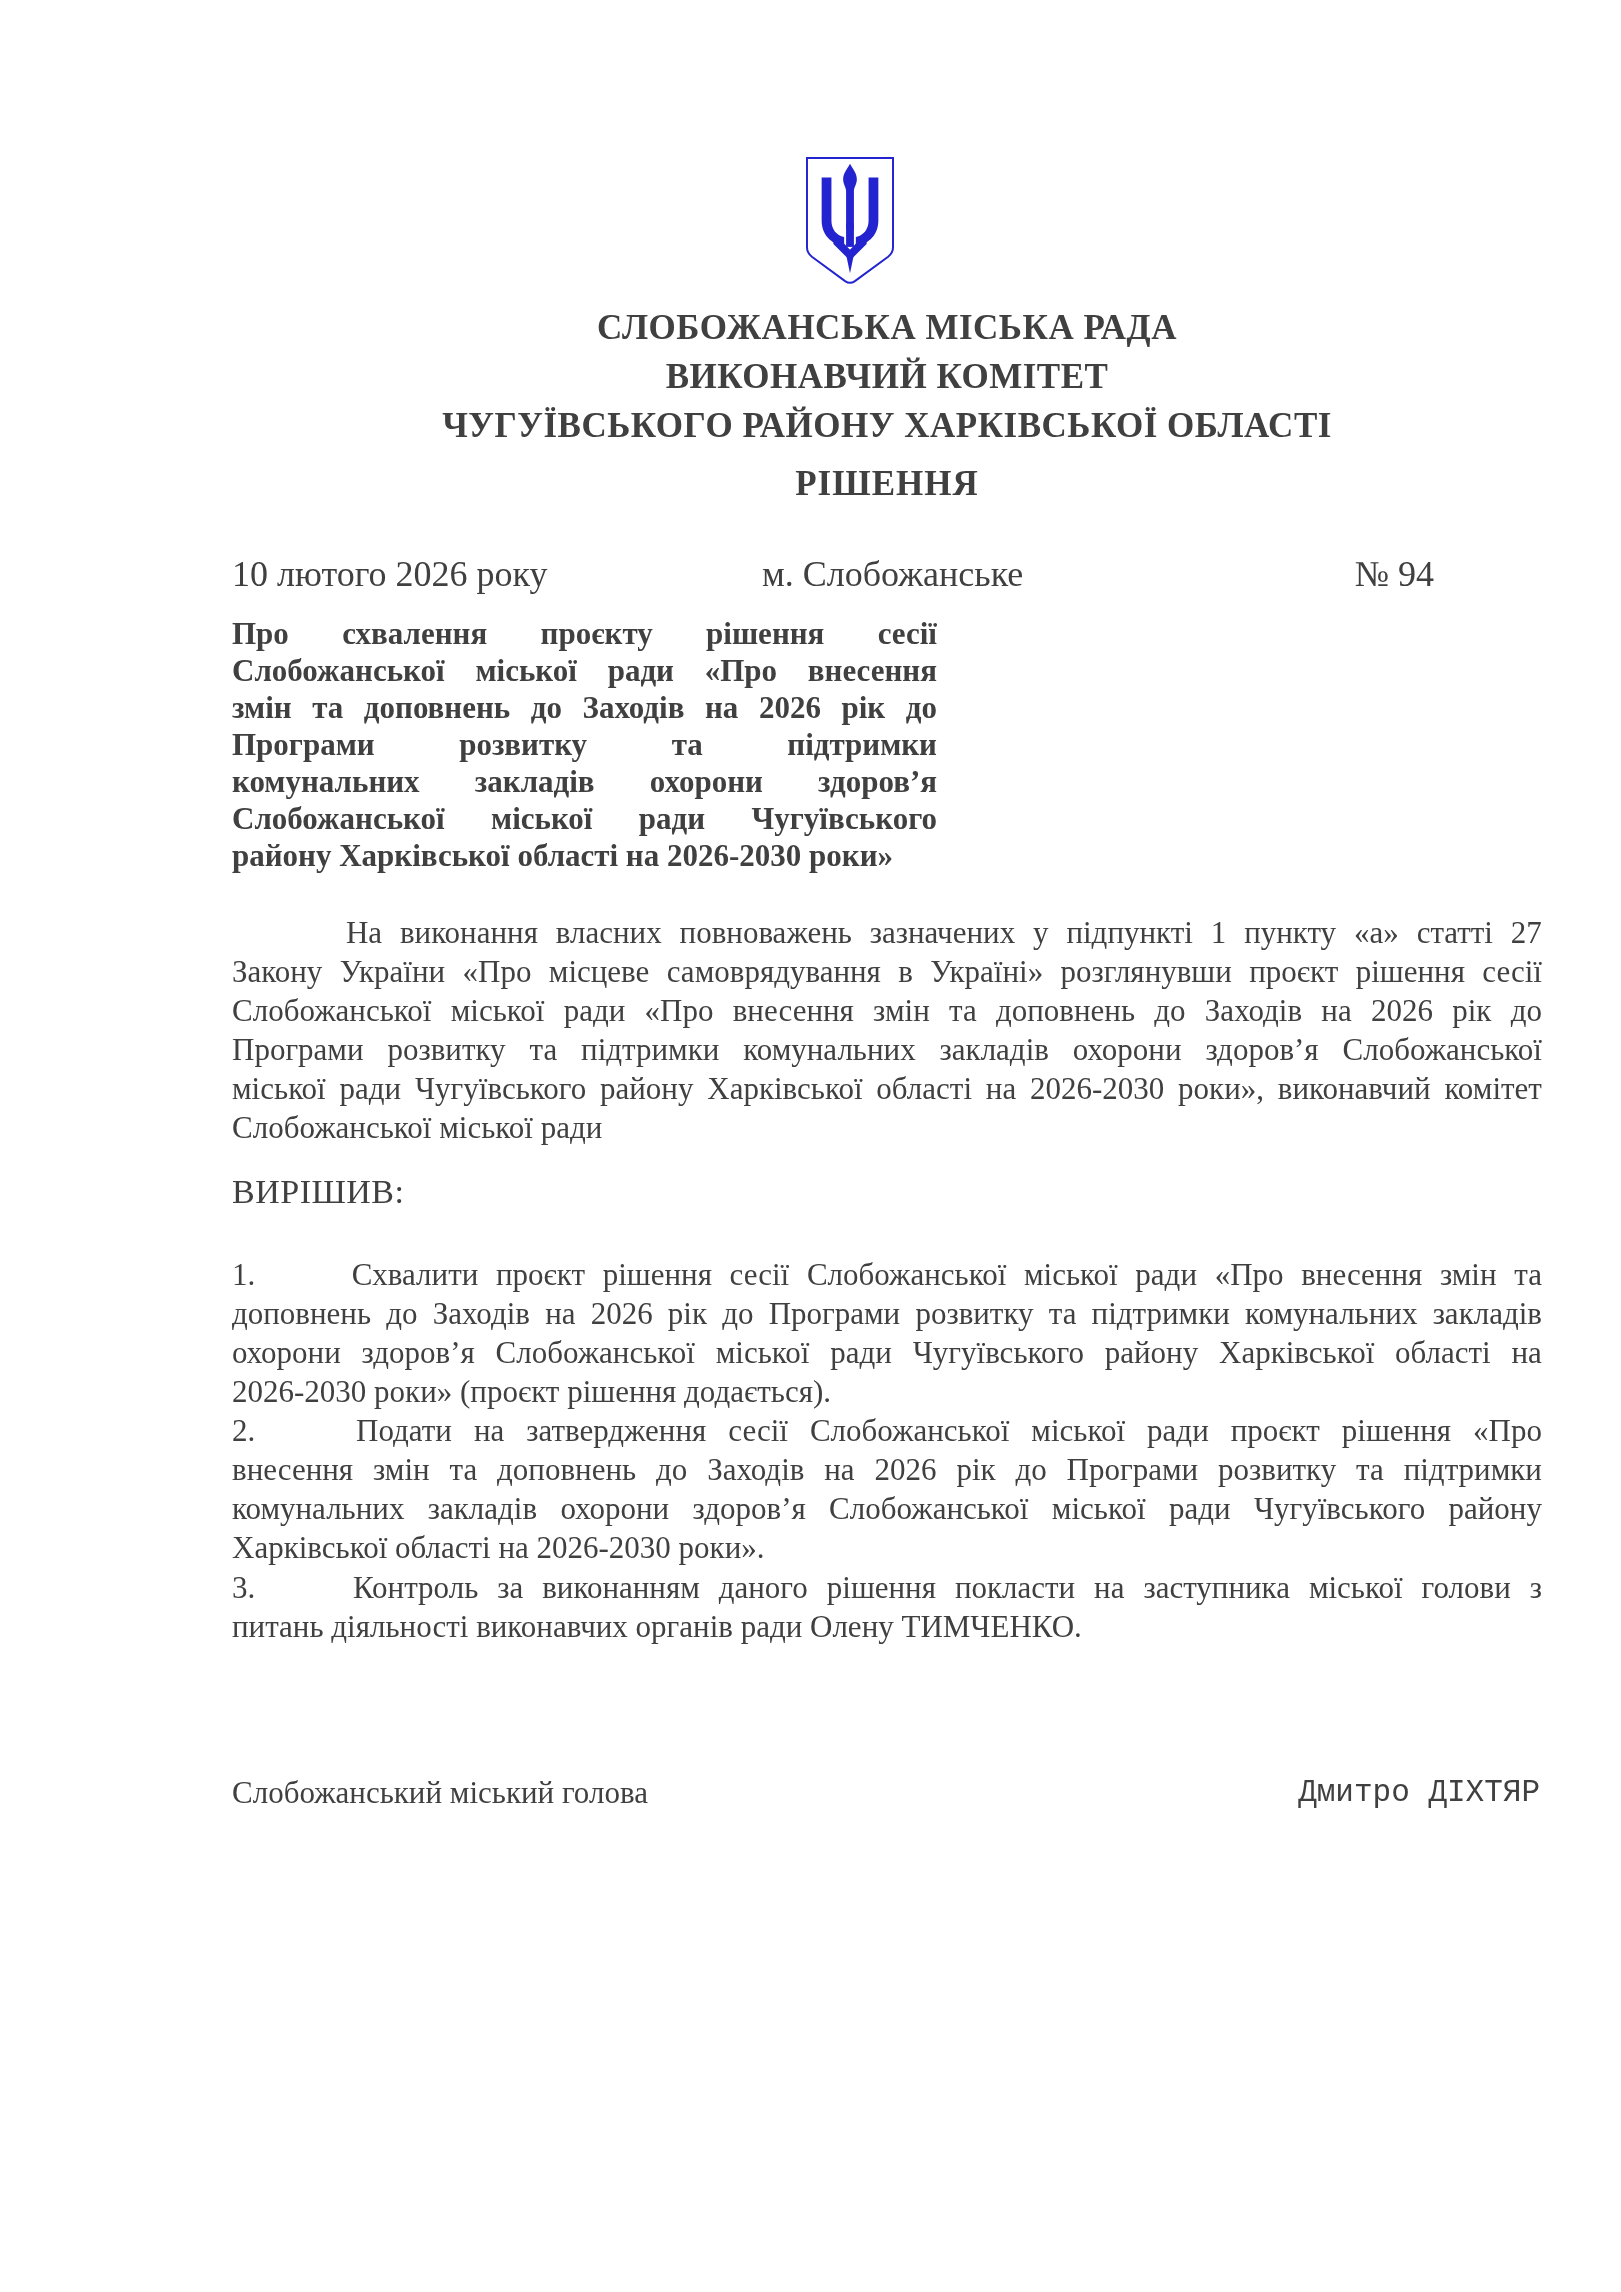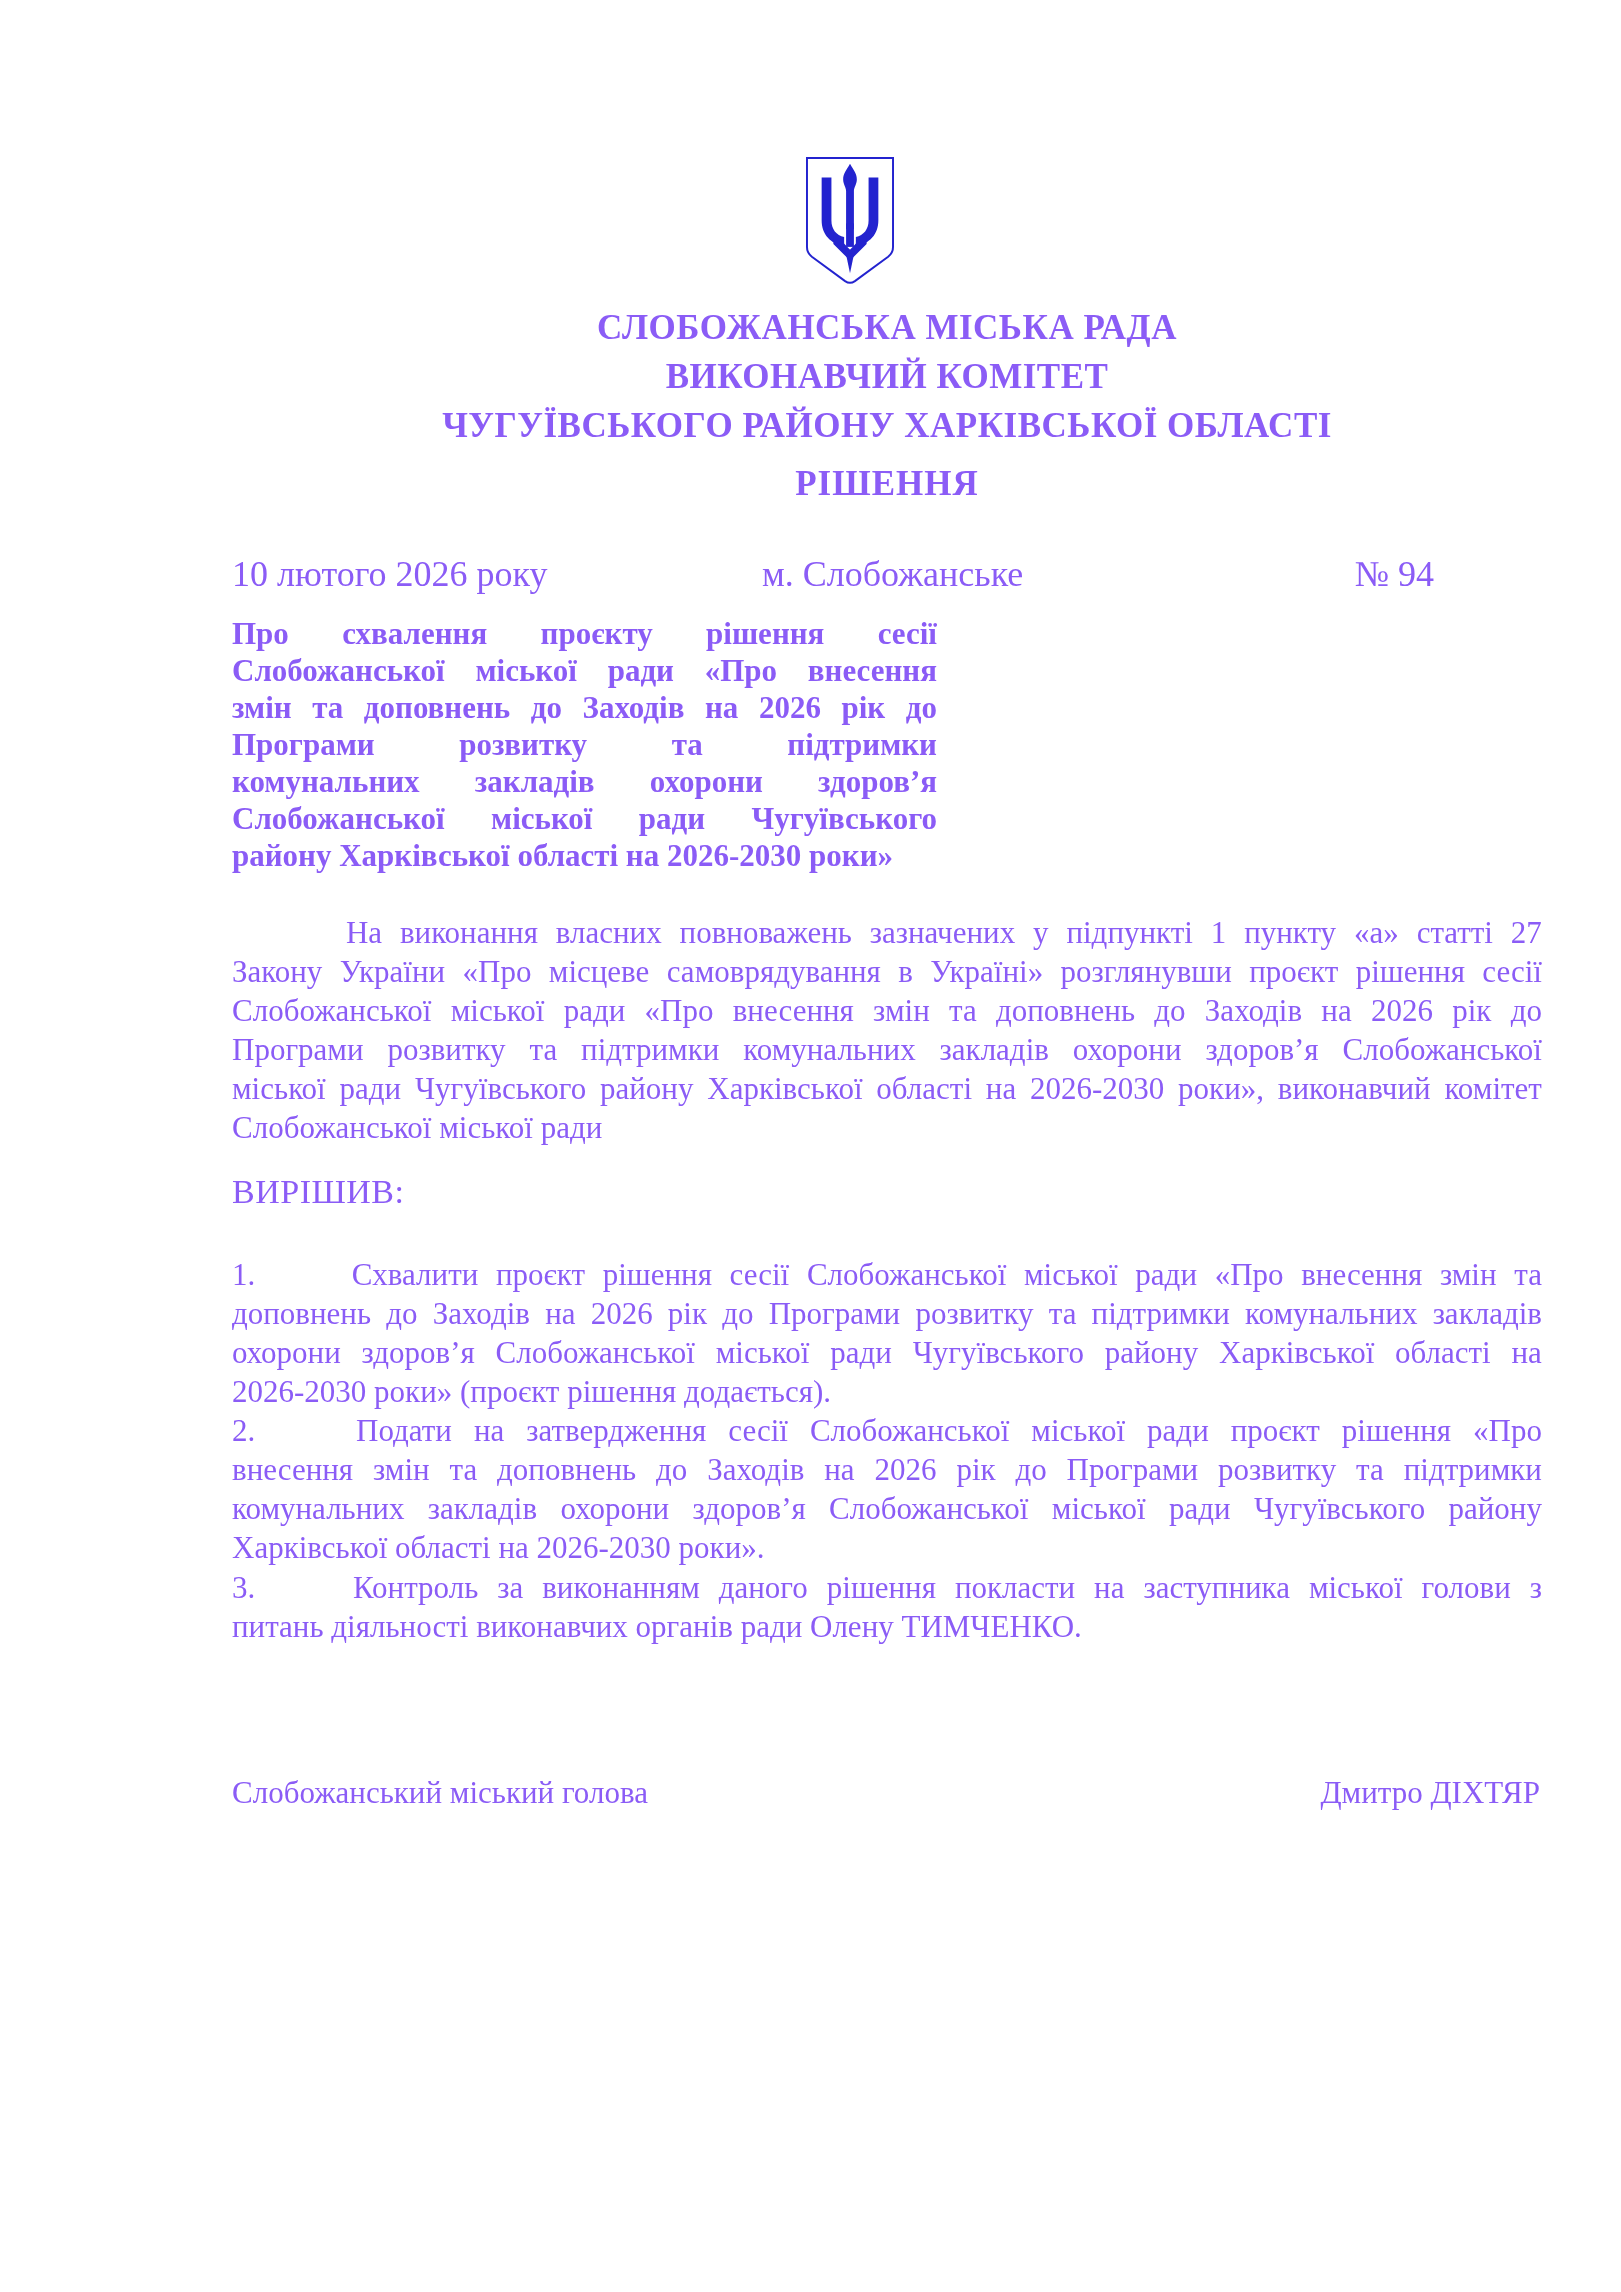--- a/index.html
+++ b/index.html
@@ -1,21 +1,21 @@
 <!DOCTYPE html>
 <html><head>
 <meta charset="utf-8">
 <style>
   html,body{margin:0;padding:0;background:#e8e8e8;}
   .page{
     position:relative;
     width:1621px;height:2293px;
     background:#ffffff;
     font-family:"Liberation Serif","DejaVu Serif",serif;
-    color:#8b5cf6;
+    color:#404040;
     overflow:hidden;
   }
   .emblem{position:absolute;left:804px;top:155px;width:92px;height:131px;}
   .emblem svg{display:block;width:92px;height:131px;}
 
   .header{
     position:absolute;left:232px;top:303px;width:1310px;
     text-align:center;font-weight:bold;font-size:35px;line-height:49px;
     letter-spacing:0.5px;
   }
@@ -53,21 +53,21 @@
   .item .jl,.item .ll{height:39px;line-height:39px;}
   .item-1{top:1255px;}
   .item-2{top:1411px;}
   .item-3{top:1568px;}
 
   .signature{
     position:absolute;left:232px;top:1773px;width:1310px;height:39px;
     font-size:31px;line-height:39px;
   }
   .signer-title{position:absolute;left:0;top:0;white-space:nowrap;}
-  .signer-name{position:absolute;right:2px;top:0;white-space:nowrap;}
+  .signer-name{position:absolute;right:2px;top:0;white-space:nowrap;font-family:Liberation Mono, monospace;}
 
   
   .jl{display:flex;justify-content:space-between;}
   .jl span{white-space:pre;display:inline-block;text-align:left;}
   .ll{white-space:nowrap;text-align:left;}
 </style>
 </head>
 <body>
 
 <div class="page">

